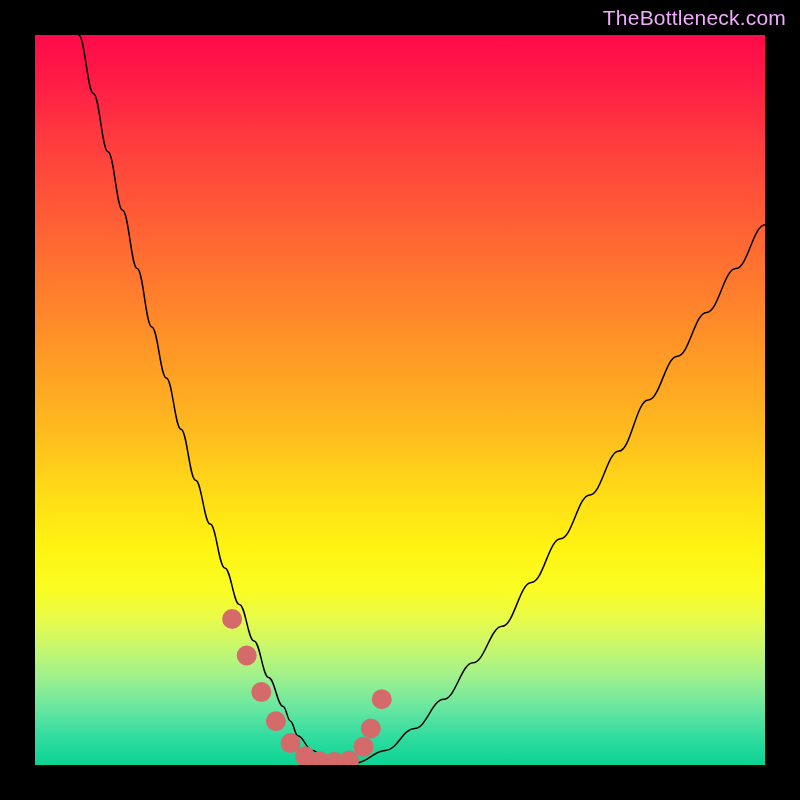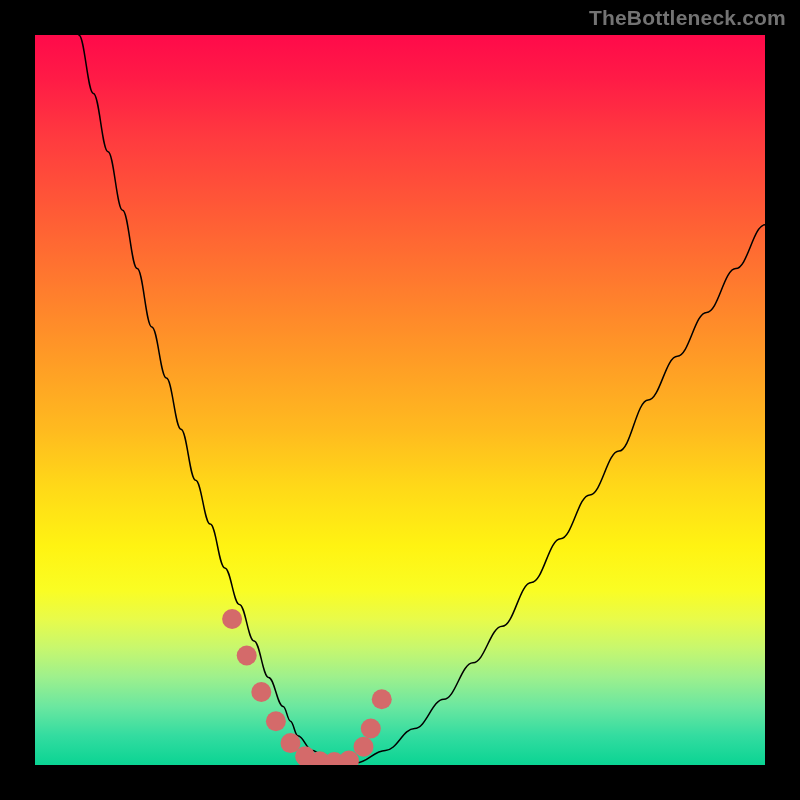--- a/index.html
+++ b/index.html
@@ -50,23 +50,23 @@
     );
   }
   .curve-layer {
     position: absolute;
     inset: 0;
   }
   .watermark {
     position: absolute;
     top: 6px;
     right: 14px;
-    color: #737373;
+    color: #f0abfc;
     font-size: 21px;
-    font-weight: 700;
+    font-weight: 400;
     letter-spacing: 0.2px;
     user-select: none;
   }
 </style>
 </head>
 <body>
 
 <div class="frame">
   <div class="watermark">TheBottleneck.com</div>
   <div class="plot">

